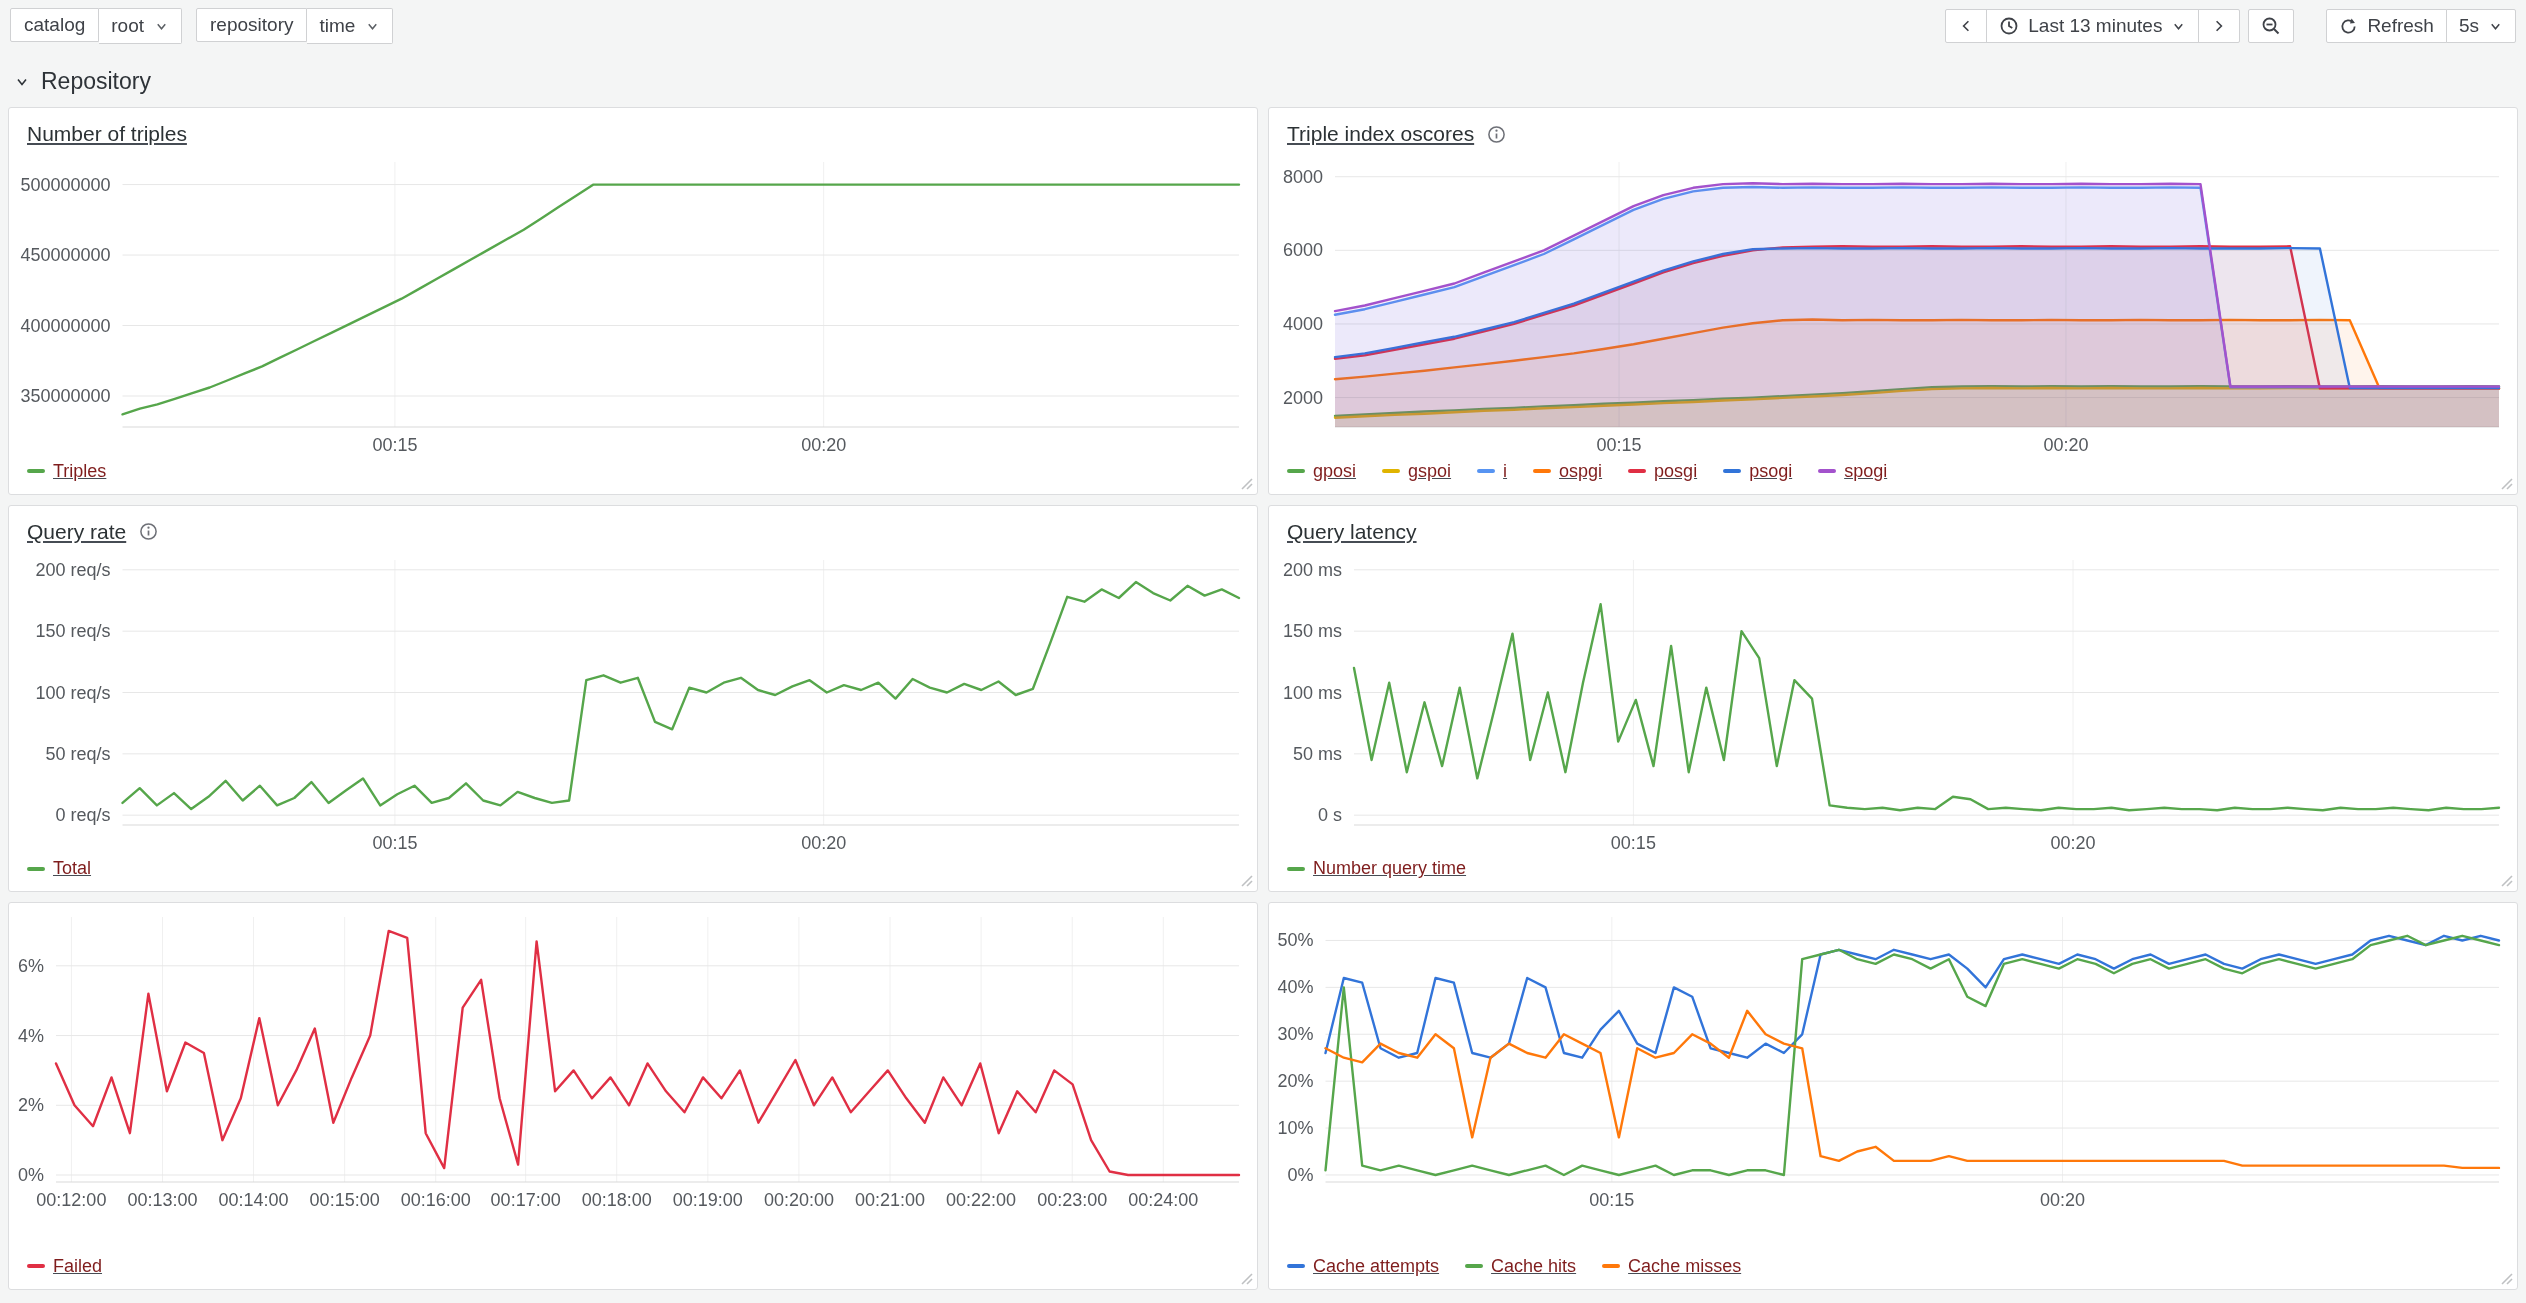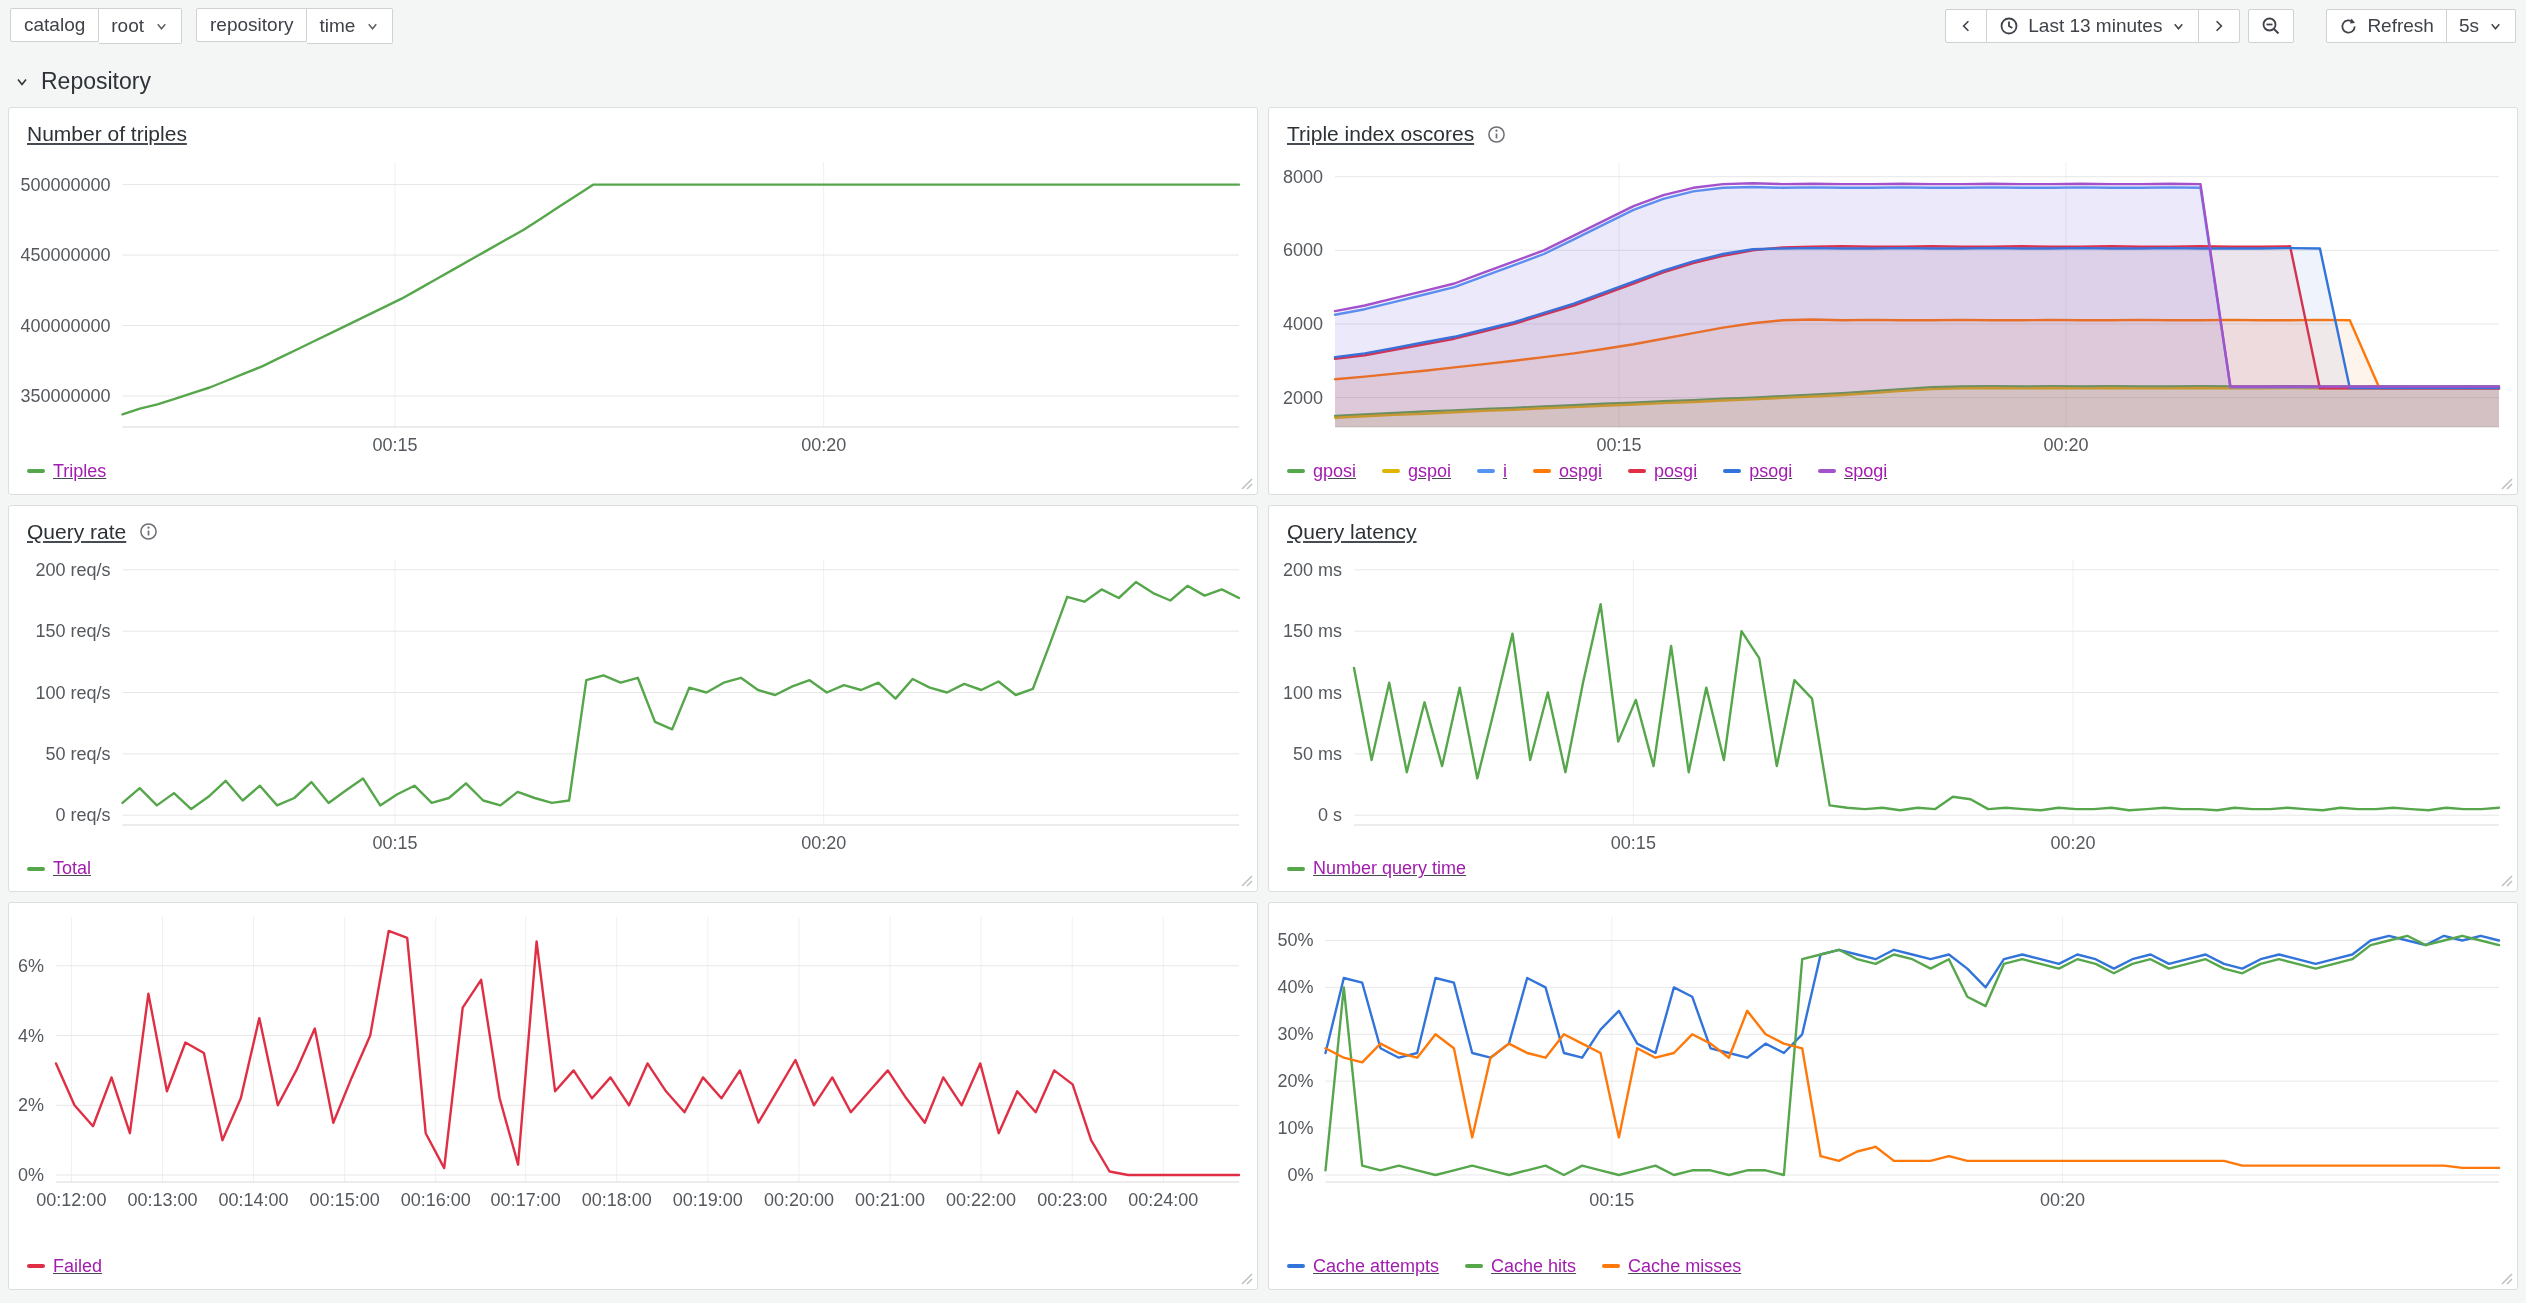--- a/index.html
+++ b/index.html
@@ -35,21 +35,21 @@
     gap:10px;padding:0 8px 8px;height:1191px;
   }
   .panel{
     position:relative;background:#fff;border:1px solid #dcdddf;border-radius:3px;
     display:flex;flex-direction:column;min-height:0;min-width:0;text-decoration:underline;
   }
   .panel-header{display:flex;align-items:center;gap:13px;padding:14px 18px 2px}
   .panel-title{font-size:21px;font-weight:500;color:#2c3235;margin:0}
   .chart{flex:1 1 auto;min-height:0;position:relative}
   .chart svg text{font-size:18px;fill:#55595e;font-family:"Liberation Sans",sans-serif}
-  .legend{display:flex;align-items:center;gap:26px;padding:2px 18px 12px;font-size:18px;color:#a21caf;flex-wrap:wrap}
+  .legend{display:flex;align-items:center;gap:26px;padding:2px 18px 12px;font-size:18px;color:#7f1d1d;flex-wrap:wrap}
   .legend-item{display:flex;align-items:center;gap:8px;cursor:pointer}
   .swatch{display:inline-block;width:18px;height:4px;border-radius:2px}
   .resize-handle{position:absolute;right:3px;bottom:3px;cursor:nwse-resize}
 </style>
 </head>
 <body>
 
 <div class="topbar">
   <div class="topbar-left">
     <div class="var-control">

